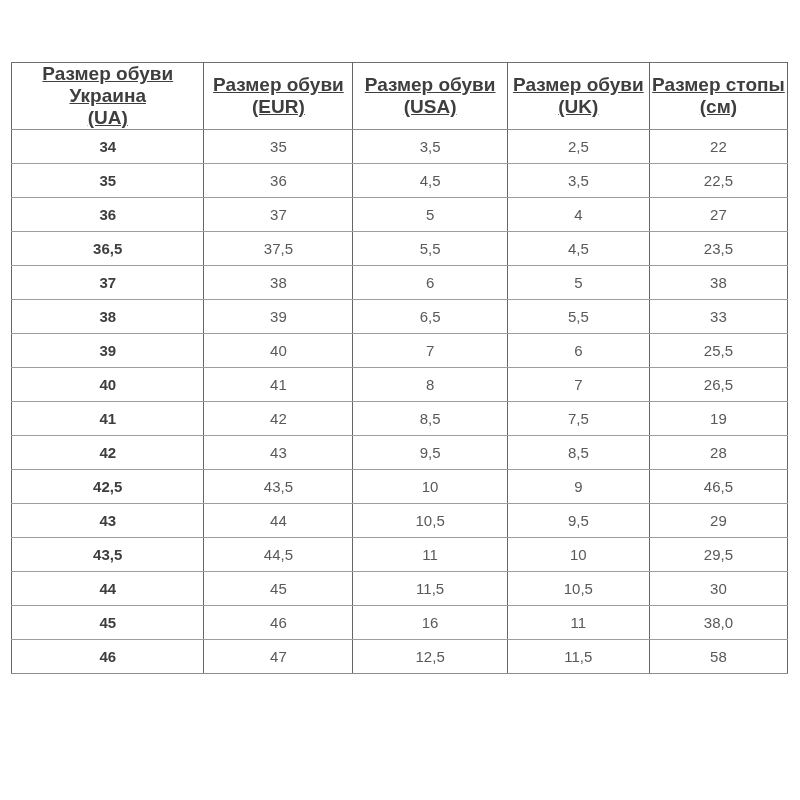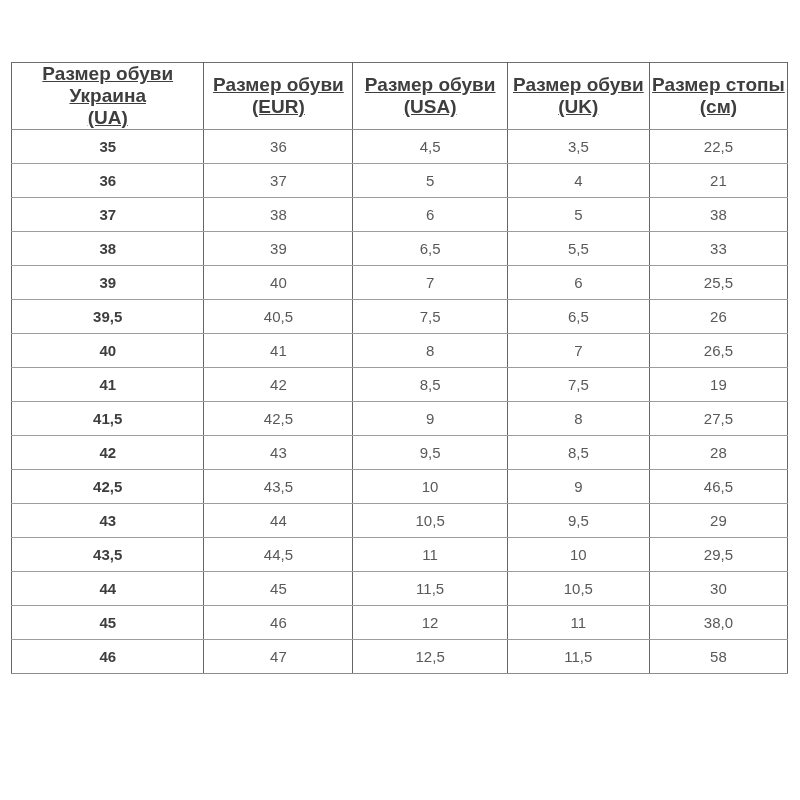--- a/index.html
+++ b/index.html
@@ -96,32 +96,46 @@
             <span>(UK)</span>
           </th>
           <th>
             <span>Размер стопы</span><br>
             <span>(см)</span>
           </th>
         </tr>
       </thead>
       <tbody>
           <tr>
+            <td class="col-ua">34</td>
+            <td>35</td>
+            <td>3,5</td>
+            <td>2,5</td>
+            <td>22</td>
+          </tr>
+          <tr>
             <td class="col-ua">35</td>
             <td>36</td>
             <td>4,5</td>
             <td>3,5</td>
             <td>22,5</td>
           </tr>
           <tr>
             <td class="col-ua">36</td>
             <td>37</td>
             <td>5</td>
             <td>4</td>
-            <td>21</td>
+            <td>27</td>
+          </tr>
+          <tr>
+            <td class="col-ua">36,5</td>
+            <td>37,5</td>
+            <td>5,5</td>
+            <td>4,5</td>
+            <td>23,5</td>
           </tr>
           <tr>
             <td class="col-ua">37</td>
             <td>38</td>
             <td>6</td>
             <td>5</td>
             <td>38</td>
           </tr>
           <tr>
             <td class="col-ua">38</td>
@@ -131,48 +145,34 @@
             <td>33</td>
           </tr>
           <tr>
             <td class="col-ua">39</td>
             <td>40</td>
             <td>7</td>
             <td>6</td>
             <td>25,5</td>
           </tr>
           <tr>
-            <td class="col-ua">39,5</td>
-            <td>40,5</td>
-            <td>7,5</td>
-            <td>6,5</td>
-            <td>26</td>
-          </tr>
-          <tr>
             <td class="col-ua">40</td>
             <td>41</td>
             <td>8</td>
             <td>7</td>
             <td>26,5</td>
           </tr>
           <tr>
             <td class="col-ua">41</td>
             <td>42</td>
             <td>8,5</td>
             <td>7,5</td>
             <td>19</td>
           </tr>
           <tr>
-            <td class="col-ua">41,5</td>
-            <td>42,5</td>
-            <td>9</td>
-            <td>8</td>
-            <td>27,5</td>
-          </tr>
-          <tr>
             <td class="col-ua">42</td>
             <td>43</td>
             <td>9,5</td>
             <td>8,5</td>
             <td>28</td>
           </tr>
           <tr>
             <td class="col-ua">42,5</td>
             <td>43,5</td>
             <td>10</td>
@@ -196,21 +196,21 @@
           <tr>
             <td class="col-ua">44</td>
             <td>45</td>
             <td>11,5</td>
             <td>10,5</td>
             <td>30</td>
           </tr>
           <tr>
             <td class="col-ua">45</td>
             <td>46</td>
-            <td>12</td>
+            <td>16</td>
             <td>11</td>
             <td>38,0</td>
           </tr>
           <tr>
             <td class="col-ua">46</td>
             <td>47</td>
             <td>12,5</td>
             <td>11,5</td>
             <td>58</td>
           </tr>

